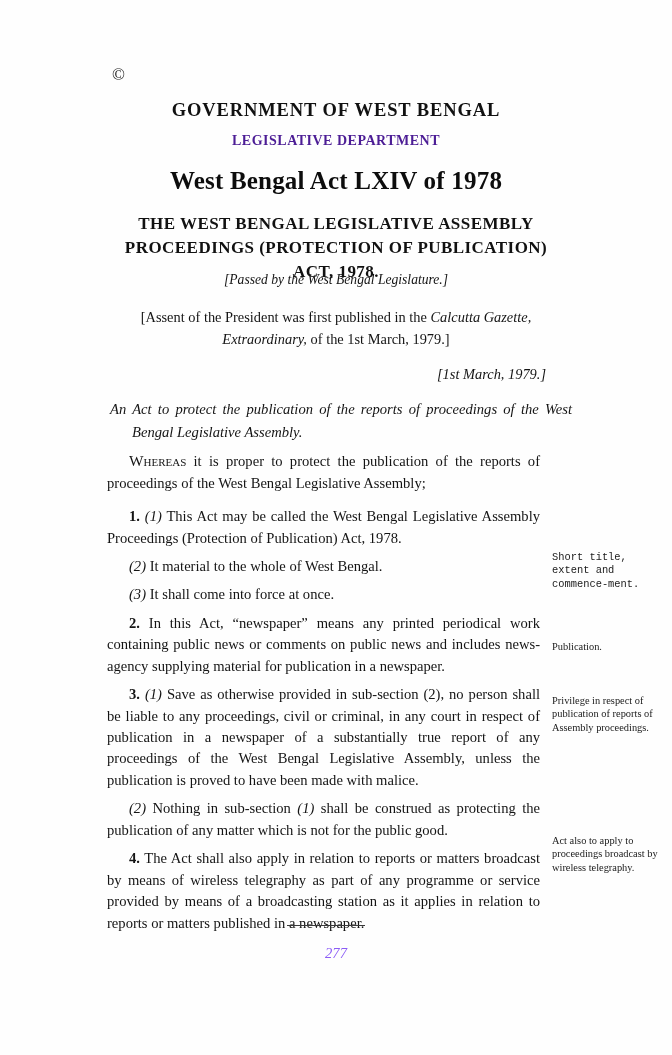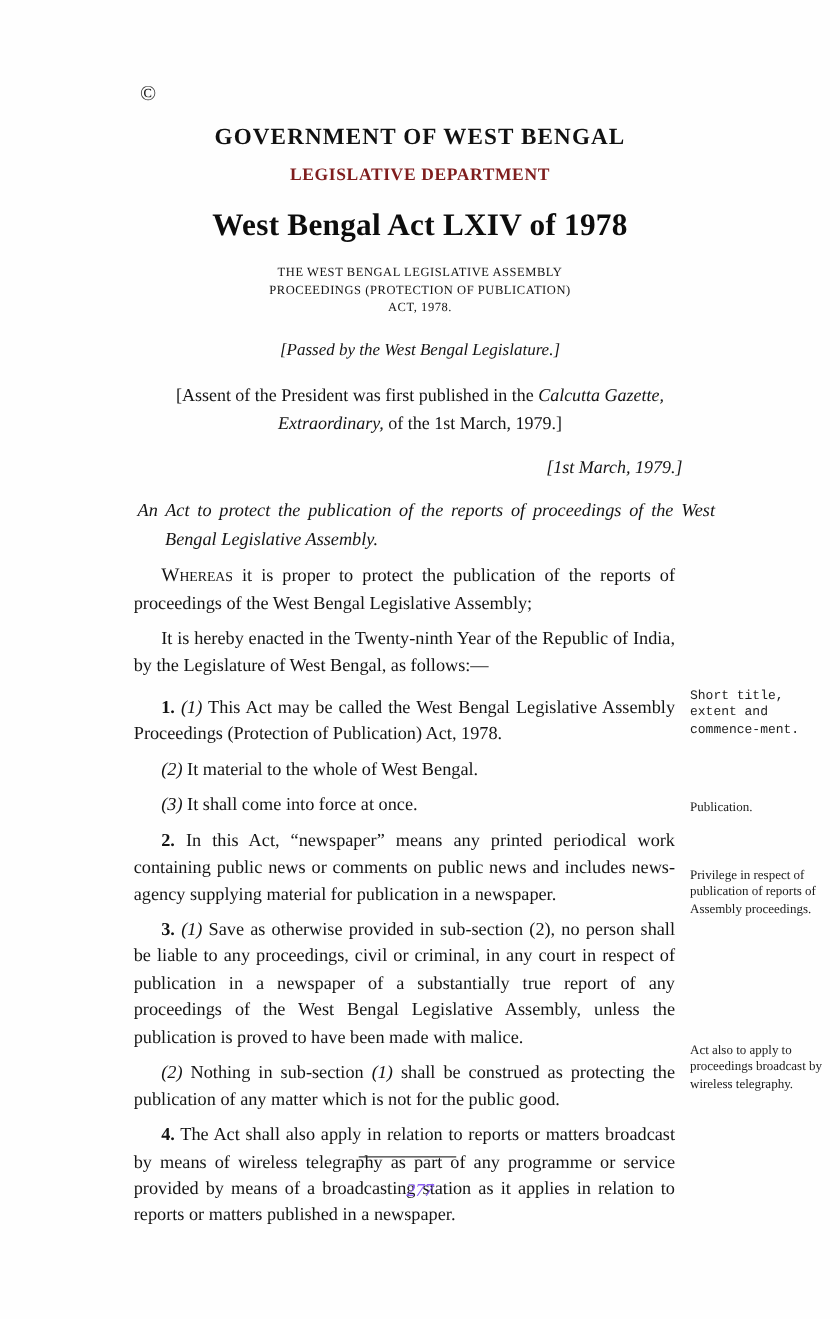--- a/index.html
+++ b/index.html
@@ -44,32 +44,32 @@
     font-size: 18.5px;
     font-weight: bold;
     letter-spacing: 0.9px;
     color: #111;
   }
   .dept-line {
     font-size: 14px;
     font-weight: bold;
     letter-spacing: 0.5px;
     margin-top: 12px;
-    color: #7f1d1d;
+    color: #4c1d95;
   }
   .act-title {
     font-size: 25px;
     font-weight: bold;
     letter-spacing: 0.2px;
     margin-top: 18px;
     color: #0d0d0d;
   }
   .long-title {
-    font-size: 10px;
-    font-weight: normal;
+    font-size: 17px;
+    font-weight: bold;
     letter-spacing: 0.45px;
     line-height: 1.42;
     margin-top: 17px;
     color: #111;
   }
 
   
   .passed-line {
     position: absolute;
     left: 96px;
@@ -195,21 +195,20 @@
   </div>
 
   <div class="date-line">[1st March, 1979.]</div>
 
   <div class="preamble-title">An Act to protect the publication of the reports of proceedings of the West Bengal Legislative Assembly.</div>
 
   <div class="body-col">
 
     <p class="para indent"><span class="smallcaps">Whereas</span><span> it is proper to protect the publication of the reports of proceedings of the West Bengal Legislative Assembly;</span></p>
 
-    <p class="para indent">It is hereby enacted in the Twenty-ninth Year of the Republic of India, by the Legislature of West Bengal, as follows:—</p>
 
     <div class="gap-sm"></div>
 
     <p class="para indent"><span class="secnum">1.</span> <span class="subnum">(1)</span><span> This Act may be called the West Bengal Legislative Assembly Proceedings (Protection of Publication) Act, 1978.</span></p>
 
     <p class="para indent"><span class="subnum">(2)</span><span> It material to the whole of West Bengal.</span></p>
 
     <p class="para indent"><span class="subnum">(3)</span><span> It shall come into force at once.</span></p>
 
     <p class="para indent"><span class="secnum">2.</span><span> In this Act, “newspaper” means any printed periodical work containing public news or comments on public news and includes news-agency supplying material for publication in a newspaper.</span></p>

